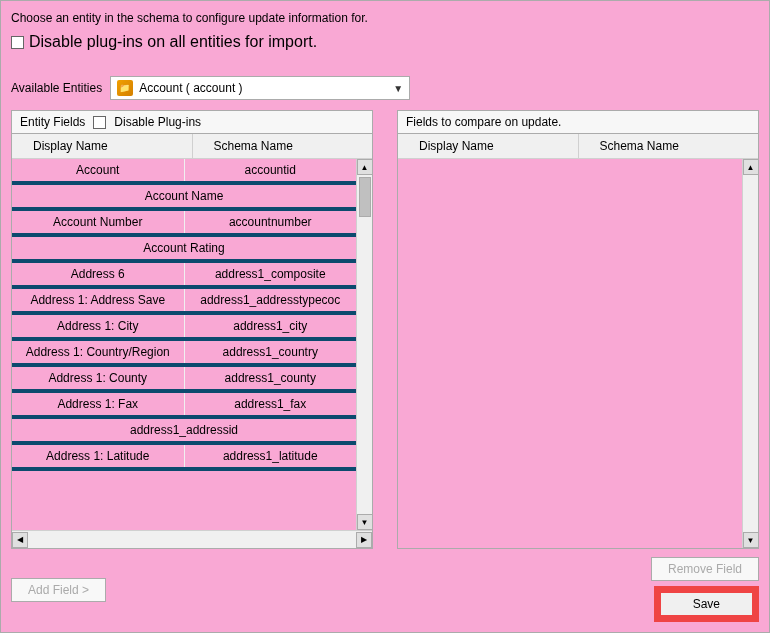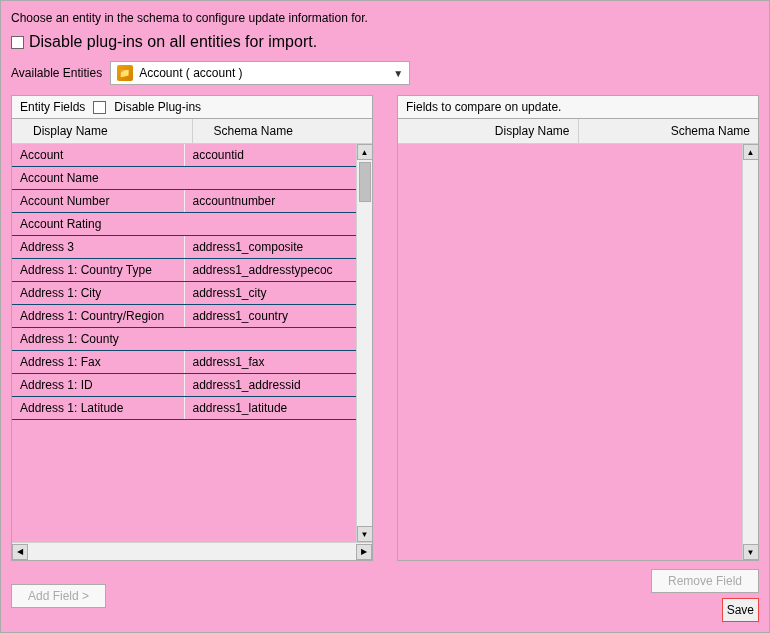--- a/index.html
+++ b/index.html
@@ -32,20 +32,21 @@
       gap: 5px;
     }
     .disable-checkbox-row label {
       font-size: 16px;
     }
     .entity-row {
       display: flex;
       align-items: center;
       margin-bottom: 10px;
       gap: 8px;
+      margin-top: 15px;
     }
     .entity-label {
       font-size: 12px;
       white-space: nowrap;
     }
     .entity-dropdown {
       display: flex;
       align-items: center;
       border: 1px solid #ababab;
       background: #fff;
@@ -86,21 +87,20 @@
       display: flex;
       flex-direction: column;
       min-width: 0;
     }
     .right-panel {
       flex: 1;
       border: 1px solid #ababab;
       display: flex;
       flex-direction: column;
       min-width: 0;
-      text-align: right;
     }
     .panel-header {
       display: flex;
       align-items: center;
       padding: 4px 8px;
       border-bottom: 1px solid #ababab;
       background: #f7f7f7;
       gap: 8px;
     }
     .panel-header-title {
@@ -123,21 +123,22 @@
     .th:last-child {
       border-right: none;
     }
     .table-body {
       flex: 1;
       overflow-y: auto;
       overflow-x: hidden;
     }
     .table-row {
       display: flex;
-      border-bottom: 1px solid #0c4a6e;
+      border-bottom: 4px solid #0c4a6e;
+      text-align: center;
     }
     .td {
       padding: 4px 8px;
       font-size: 12px;
       border-right: 1px solid #f0f0f0;
       flex: 1;
       white-space: nowrap;
       overflow: hidden;
       text-overflow: ellipsis;
     }
@@ -220,23 +221,23 @@
       cursor: pointer;
       color: #555;
       text-align: right;
     }
     .btn:disabled, .btn.disabled {
       color: #aaa;
       background: #f8f8f8;
       cursor: default;
     }
     .btn-save {
-      padding: 4px 4px;
-      font-size: 12px;
-      border: 1px solid #ef4444;
+      padding: 4px 32px;
+      font-size: 12px;
+      border: 7px solid #ef4444;
       background: #f0f0f0;
       cursor: pointer;
     }
     .right-bottom-buttons {
       display: flex;
       flex-direction: column;
       align-items: flex-end;
       gap: 5px;
     }
     .check-box {
@@ -299,44 +300,44 @@
               <div class="td">Account Name</div>
             </div>
             <div class="table-row">
               <div class="td">Account Number</div>
               <div class="td">accountnumber</div>
             </div>
             <div class="table-row">
               <div class="td">Account Rating</div>
             </div>
             <div class="table-row">
-              <div class="td">Address 3</div>
+              <div class="td">Address 6</div>
               <div class="td">address1_composite</div>
             </div>
             <div class="table-row">
-              <div class="td">Address 1: Country Type</div>
+              <div class="td">Address 1: Address Save</div>
               <div class="td">address1_addresstypecoc</div>
             </div>
             <div class="table-row">
               <div class="td">Address 1: City</div>
               <div class="td">address1_city</div>
             </div>
             <div class="table-row">
               <div class="td">Address 1: Country/Region</div>
               <div class="td">address1_country</div>
             </div>
             <div class="table-row">
               <div class="td">Address 1: County</div>
+              <div class="td">address1_county</div>
             </div>
             <div class="table-row">
               <div class="td">Address 1: Fax</div>
               <div class="td">address1_fax</div>
             </div>
             <div class="table-row">
-              <div class="td">Address 1: ID</div>
               <div class="td">address1_addressid</div>
             </div>
             <div class="table-row">
               <div class="td">Address 1: Latitude</div>
               <div class="td">address1_latitude</div>
             </div>
           </div>
         <div class="scrollbar-container">
           <div class="scroll-btn">▲</div>
           <div class="scroll-track">

